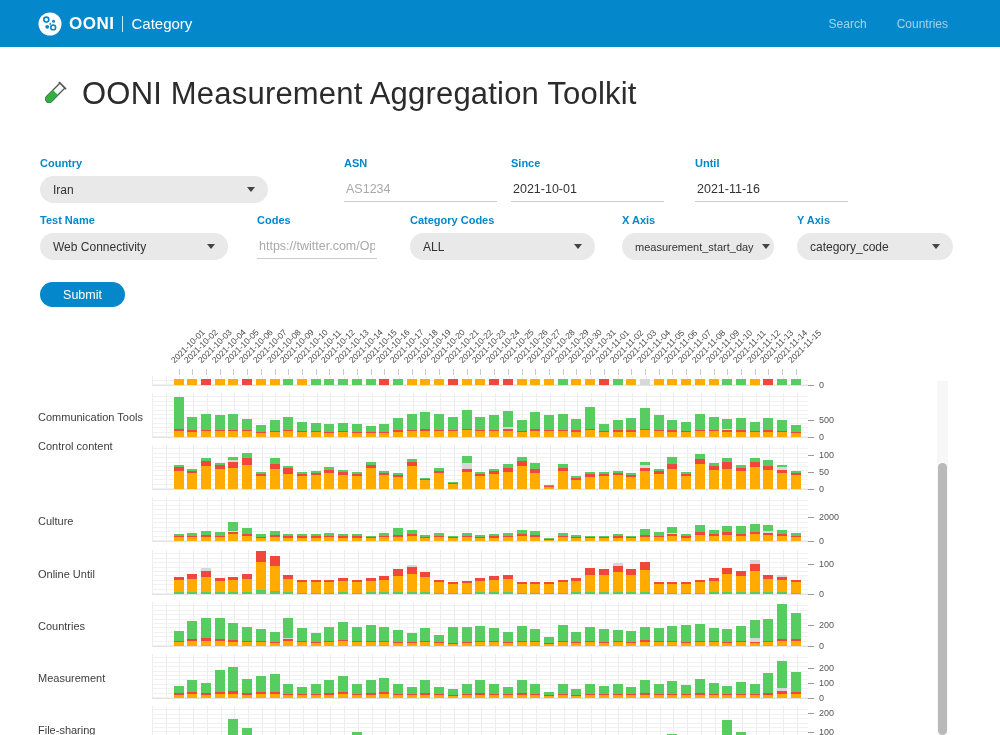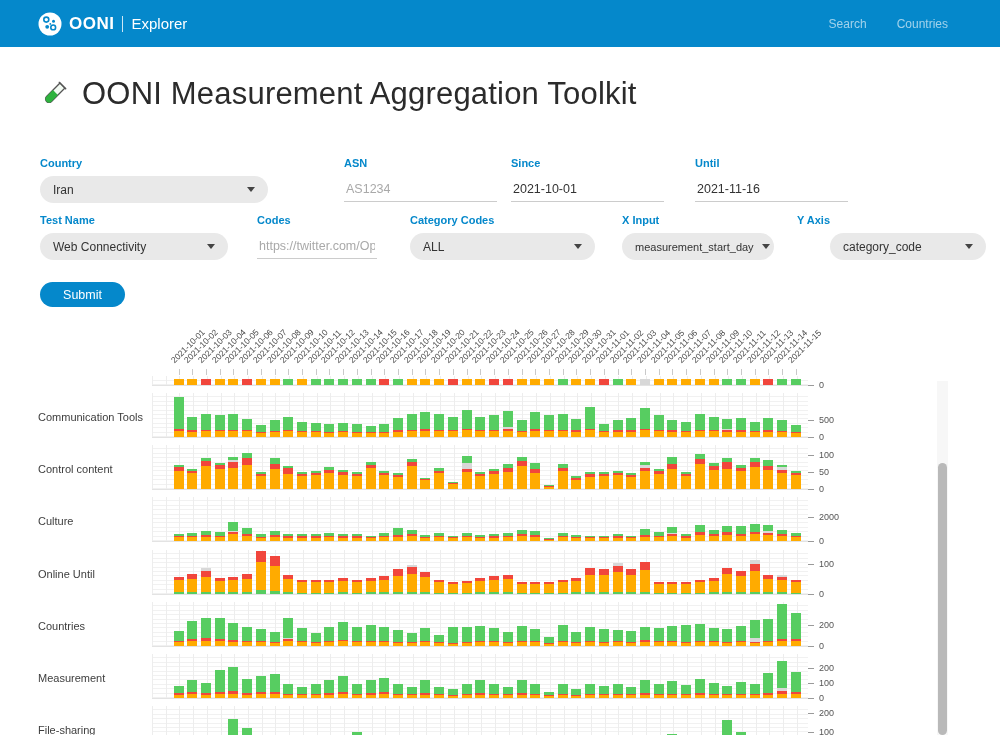--- a/index.html
+++ b/index.html
@@ -57,21 +57,21 @@
     <svg class="logo" viewBox="0 0 24 24">
       <circle cx="12" cy="12" r="11.5" fill="#ffffff"></circle>
       <circle cx="8.3" cy="7.6" r="2.5" fill="none" stroke="#0588cb" stroke-width="1.6"></circle>
       <circle cx="15.5" cy="9.2" r="1.5" fill="#0588cb"></circle>
       <circle cx="9.2" cy="14.8" r="1.9" fill="#0588cb"></circle>
       <circle cx="15.2" cy="15.4" r="2.4" fill="none" stroke="#0588cb" stroke-width="1.6"></circle>
       <circle cx="12.3" cy="11.9" r="0.9" fill="#0588cb"></circle>
     </svg>
     <span class="brand">OONI</span>
     <span class="navdiv"></span>
-    <span class="product">Explorer</span>
+    <span class="product">Category</span>
   </div>
   <div class="navlinks">
     <span class="navlink">Search</span>
     <span class="navlink">Countries</span>
   </div>
 </div>
 
 <div class="titlebar">
   <svg width="32" height="32" viewBox="0 0 32 32">
     <g transform="rotate(45 16 16)">
@@ -106,28 +106,28 @@
 
 <span class="flabel" style="left:257px;top:214px">Codes</span>
 <input class="uinput" style="left: 257px; top: 233px; width: 120px;" placeholder="https://twitter.com/Ope">
 
 <span class="flabel" style="left:410px;top:214px">Category Codes</span>
 <div class="pill" style="left:410px;top:233px;width:185px">
   <span>ALL</span>
   <span class="caret"></span>
 </div>
 
-<span class="flabel" style="left:622px;top:214px">X Input</span>
+<span class="flabel" style="left:622px;top:214px">X Axis</span>
 <div class="pill" style="left:622px;top:233px;width:152px;font-size:11px">
   <span>measurement_start_day</span>
   <span class="caret"></span>
 </div>
 
 <span class="flabel" style="left:797px;top:214px">Y Axis</span>
-<div class="pill" style="left:830px;top:233px;width:156px">
+<div class="pill" style="left:797px;top:233px;width:156px">
   <span>category_code</span>
   <span class="caret"></span>
 </div>
 
 <button class="submit">Submit</button>
 
 <div id="chart">
     <div class="xlabel" style="left: 175.5px; top: 355px;">2021-10-01</div>
     <div class="xtick" style="left: 178.5px; top: 369px;"></div>
     <div class="xlabel" style="left: 189.22px; top: 355px;">2021-10-02</div>
@@ -554,21 +554,21 @@
       <div class="seg" style="left: 611.46px; bottom: 18.9538px; height: 4.06154px; background: rgb(241, 70, 60);"></div>
       <div class="seg" style="left: 611.46px; bottom: 23.0154px; height: 6.09231px; background: rgb(87, 205, 97);"></div>
       <div class="seg" style="left: 625.18px; bottom: 0px; height: 15.5692px; background: rgb(255, 171, 0);"></div>
       <div class="seg" style="left: 625.18px; bottom: 15.5692px; height: 3.38462px; background: rgb(241, 70, 60);"></div>
       <div class="seg" style="left: 625.18px; bottom: 18.9538px; height: 2.70769px; background: rgb(216, 216, 216);"></div>
       <div class="seg" style="left: 625.18px; bottom: 21.6615px; height: 2.70769px; background: rgb(87, 205, 97);"></div>
       <div class="seg" style="left: 638.9px; bottom: 0px; height: 13.5385px; background: rgb(255, 171, 0);"></div>
       <div class="seg" style="left: 638.9px; bottom: 13.5385px; height: 2.70769px; background: rgb(241, 70, 60);"></div>
       <div class="seg" style="left: 638.9px; bottom: 16.2462px; height: 2.03077px; background: rgb(87, 205, 97);"></div>
     </div>
-    <div class="catlabel" style="top: 463px;">Control content</div>
+    <div class="catlabel" style="top: 440px;">Control content</div>
     <div class="ytickdash" style="left: 808px; top: 455.154px;"></div>
     <div class="yticklabel" style="left: 819px; top: 450.154px;">100</div>
     <div class="ytickdash" style="left: 808px; top: 472.077px;"></div>
     <div class="yticklabel" style="left: 819px; top: 467.077px;">50</div>
     <div class="ytickdash" style="left: 808px; top: 489px;"></div>
     <div class="yticklabel" style="left: 819px; top: 484px;">0</div>
     <div class="rowplot" style="left: 152px; top: 497px; height: 44px;">
       <div class="seg" style="left: 21.5px; bottom: 0px; height: 3.66667px; background: rgb(255, 171, 0);"></div>
       <div class="seg" style="left: 21.5px; bottom: 3.66667px; height: 1.46667px; background: rgb(241, 70, 60);"></div>
       <div class="seg" style="left: 21.5px; bottom: 5.13333px; height: 2.2px; background: rgb(87, 205, 97);"></div>

